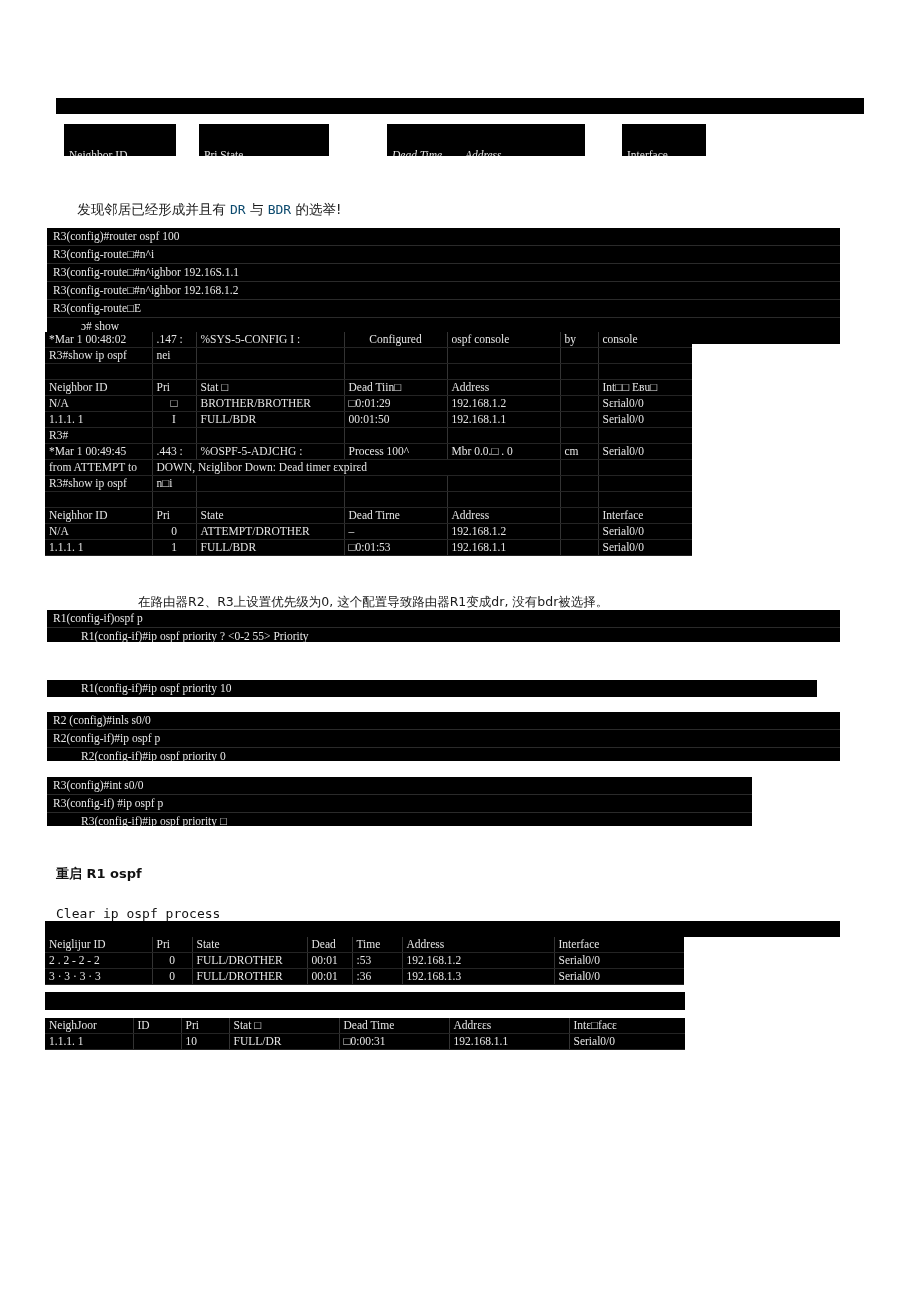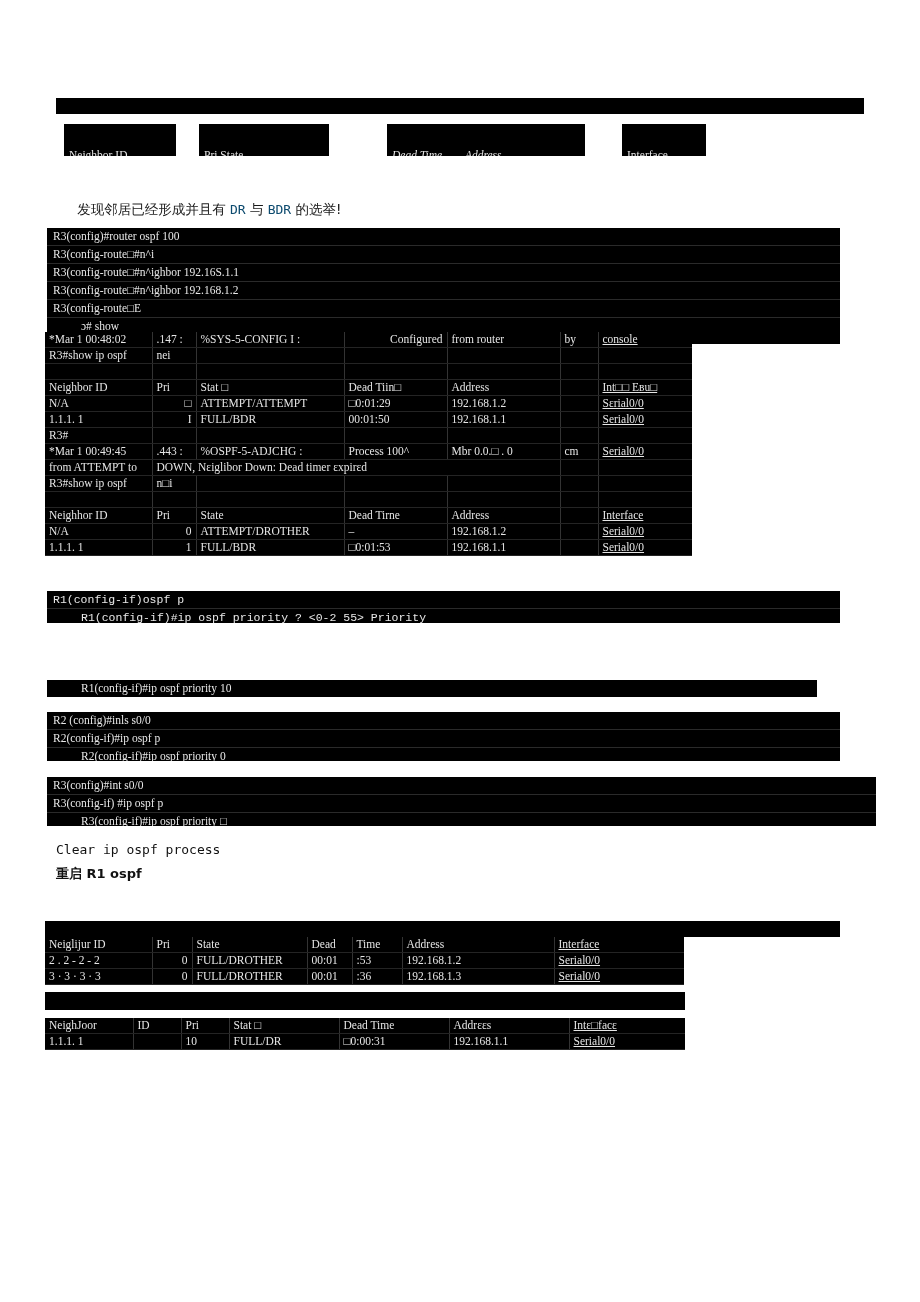--- a/index.html
+++ b/index.html
@@ -32,22 +32,22 @@
   .gtab{
     position:absolute;background:#000;color:#e6e6e6;
     font-family:"Liberation Serif", serif;font-size:11.5px;
     border-collapse:collapse;table-layout:fixed;
   }
   .gtab td{
     border-right:1px solid #333;border-bottom:1px solid #242424;
     padding:0px 4px;height:15px;line-height:15px;
     white-space:nowrap;overflow:hidden;vertical-align:middle;
   }
-  .gtab td.nb{border-right:none;text-decoration:underline;}
-  .gtab td.ctr{text-align:right;}
+  .gtab td.nb{border-right:none;}
+  .gtab td.ctr{text-align:center;}
 
   
   .cn{
     position:absolute;color:#1a1a1a;
     font-family:"DejaVu Sans", sans-serif;
     font-size:13.5px;line-height:18px;white-space:pre;
   }
   .cn .red{color:#0c4a6e;font-family:"DejaVu Sans Mono", monospace;font-size:13px;}
   .cn.small{font-size:12.5px;}
   .mono{
@@ -101,21 +101,21 @@
         <col style="width:113px">
         <col style="width:38px">
         <col style="width:94px">
     </colgroup>
     <tbody id="logtab-body">
         <tr>
           <td>*Mar 1 00:48:02</td>
           <td>.147 :</td>
           <td>%SYS-5-CONFIG I :</td>
           <td class="ctr">Configured</td>
-          <td>from router</td>
+          <td>ospf console</td>
           <td>by</td>
           <td class="nb">console</td>
         </tr>
         <tr>
           <td>R3#show ip ospf</td>
           <td>nei</td>
           <td></td>
           <td></td>
           <td></td>
           <td></td>
@@ -135,21 +135,21 @@
           <td>Pri</td>
           <td>Stat □</td>
           <td>Dead Tiin□</td>
           <td>Address</td>
           <td></td>
           <td class="nb">Int□□ Eвu□</td>
         </tr>
         <tr>
           <td>N/A</td>
           <td class="ctr">□</td>
-          <td>ATTEMPT/ATTEMPT</td>
+          <td>BROTHER/BROTHER</td>
           <td>□0:01:29</td>
           <td>192.168.1.2</td>
           <td></td>
           <td class="nb">Sɛrial0/0</td>
         </tr>
         <tr>
           <td>1.1.1. 1</td>
           <td class="ctr">I</td>
           <td>FULL/BDR</td>
           <td>00:01:50</td>
@@ -224,30 +224,30 @@
           <td>□0:01:53</td>
           <td>192.168.1.1</td>
           <td></td>
           <td class="nb">Serial0/0</td>
         </tr>
       </tbody>
   </table>
 
   <div class="cn small" style="left:138px;top:593px;">在路由器R2、R3上设置优先级为0, 这个配置导致路由器R1变成dr, 没有bdr被选择。</div>
 
-  <div class="term" id="cfg2" style="left:47px;top:591px;width:793px;height:32px;font-family:Liberation Mono, monospace;"><div class="ln">R1(config-if)ospf p</div><div class="ln">R1(config-if)#ip ospf priority ? &lt;0-2 55&gt; Priority</div></div>
+  <div class="term" id="cfg2" style="left:47px;top:610px;width:793px;height:32px;"><div class="ln">R1(config-if)ospf p</div><div class="ln">R1(config-if)#ip ospf priority ? &lt;0-2 55&gt; Priority</div></div>
 
   <div class="term" id="cfg3" style="left:47px;top:680px;width:770px;height:17px;"><div class="ln">R1(config-if)#ip ospf priority 10</div></div>
 
   <div class="term" id="cfg4" style="left:47px;top:712px;width:793px;height:49px;"><div class="ln">R2 (config)#inls s0/0</div><div class="ln">R2(config-if)#ip ospf p</div><div class="ln">R2(config-if)#ip ospf priority 0</div></div>
 
-  <div class="term" id="cfg5" style="left:47px;top:777px;width:829px;height:49px;"><div class="ln">R3(config)#int s0/0</div><div class="ln">R3(config-if) #ip ospf p</div><div class="ln">R3(config-if)#ip ospf priority □</div></div>
+  <div class="term" id="cfg5" style="left:47px;top:777px;width:705px;height:49px;"><div class="ln">R3(config)#int s0/0</div><div class="ln">R3(config-if) #ip ospf p</div><div class="ln">R3(config-if)#ip ospf priority □</div></div>
 
   <div class="mono bold" style="left:56px;top:864px;">重启 R1 ospf</div>
-  <div class="mono" style="left:56px;top:840px;">Clear ip ospf process</div>
+  <div class="mono" style="left:56px;top:904px;">Clear ip ospf process</div>
 
   <div class="term" style="left:45px;top:921px;width:795px;height:16px;">
     
   </div>
 
   <table class="gtab" id="r1tab" style="left:45px;top:937px;width:639px;">
     <colgroup>
       <col style="width:107px">
         <col style="width:40px">
         <col style="width:115px">

